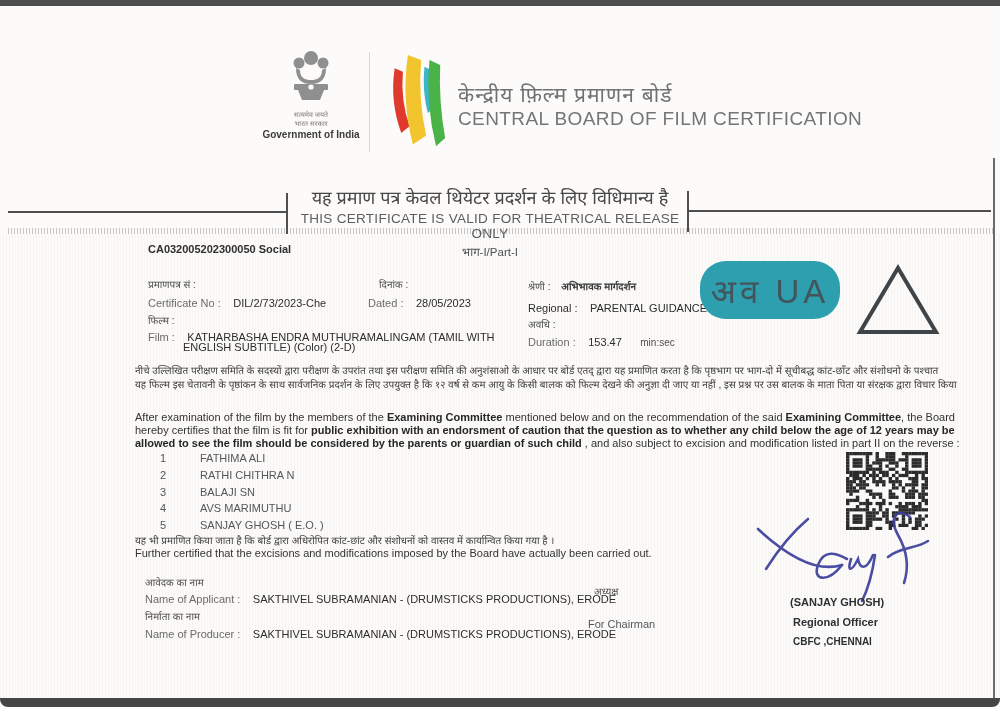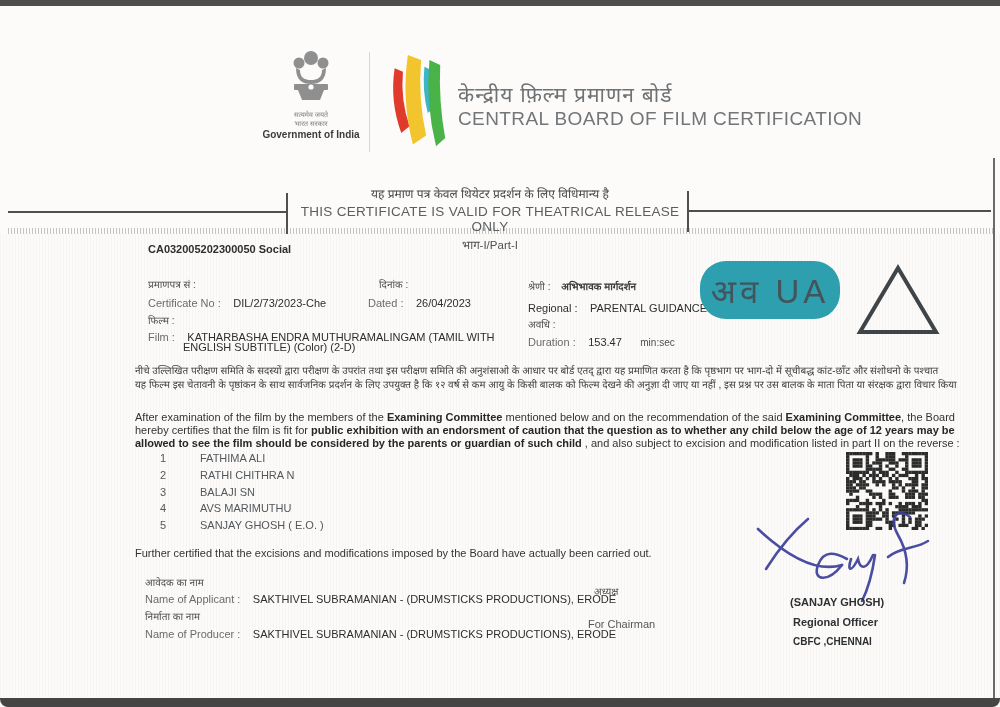--- a/index.html
+++ b/index.html
@@ -28,21 +28,21 @@
   .serial { left:818px; top:170px; width:130px; text-align:center;
             font-family:"DejaVu Serif","Liberation Serif",serif;
             font-size:22px; font-weight:700; color:#3f4347; letter-spacing:2px; }
 
   
   .rule-left  { left:8px;  top:211px; width:278px; height:2px; background:#4f4f4f; }
   .rule-right { left:689px; top:210px; width:302px; height:2px; background:#4f4f4f; }
   .bracket-left  { left:286px; top:193px; width:2px; height:41px; background:#4f4f4f; }
   .bracket-right { left:687px; top:191px; width:2px; height:41px; background:#4f4f4f; }
   .banner { left:294px; top:185px; width:392px; text-align:center; }
-  .banner-hi { font-size:12px; color:#474747; }
+  .banner-hi { font-size:18px; color:#474747; }
   .banner-en { font-size:13.5px; color:#5b5d5f; letter-spacing:0.3px; margin-top:2px; }
   .banner-part { font-size:11.5px; color:#4f5153; margin-top:3px; }
 
   .hatch-strip { left:8px; top:228px; width:985px; height:6px;
     background:repeating-linear-gradient(90deg, rgba(95,95,100,0.35) 0 1px, transparent 1px 3px); }
 
   .sheet-texture { left:0; top:234px; width:1000px; height:464px; pointer-events:none;
     background:repeating-linear-gradient(90deg, rgba(60,60,80,0.03) 0 1px, transparent 1px 3px); }
 
   
@@ -154,21 +154,21 @@
   <div class="abs file-no">CA032005202300050 Social</div>
 
   <div class="abs certno-hi lbl-hi">प्रमाणपत्र सं   :</div>
   <div class="abs date-hi lbl-hi">दिनांक :</div>
   <div class="abs certno-row">
     <span class="lbl-en">Certificate No :</span>
     <span class="val name-val">DIL/2/73/2023-Che</span>
   </div>
   <div class="abs date-row">
     <span class="lbl-en">Dated  :</span>
-    <span class="val name-val">26/04/2023</span>
+    <span class="val name-val">28/05/2023</span>
   </div>
 
   <div class="abs film-hi lbl-hi">फिल्म :</div>
   <div class="abs film-row">
     <span class="lbl-en">Film :</span>
     <span class="val name-val">KATHARBASHA ENDRA MUTHURAMALINGAM  (TAMIL WITH</span>
   </div>
   <div class="abs film-line2 val">ENGLISH SUBTITLE) (Color) (2-D)</div>
 
   <div class="abs cat-hi lbl-hi">
@@ -570,20 +570,21 @@
           <rect x="19.68" y="74.88" width="3.43" height="3.27"></rect>
           <rect x="29.52" y="74.88" width="3.43" height="3.27"></rect>
           <rect x="32.80" y="74.88" width="3.43" height="3.27"></rect>
           <rect x="42.64" y="74.88" width="3.43" height="3.27"></rect>
           <rect x="65.60" y="74.88" width="3.43" height="3.27"></rect>
           <rect x="68.88" y="74.88" width="3.43" height="3.27"></rect>
           <rect x="75.44" y="74.88" width="3.43" height="3.27"></rect>
         </g>
       </svg></div>
 
+  <div class="abs carried-hi">यह भी प्रमाणित किया जाता है कि बोर्ड द्वारा अधिरोपित कांट-छांट और संशोधनों को वास्तव में कार्यान्वित किया गया है ।</div>
   <div class="abs carried-en">Further certified that the excisions and modifications imposed by the Board have actually been carried out.</div>
 
   <div class="abs applicant-hi lbl-hi">आवेदक का नाम</div>
   <div class="abs applicant-row">
     <span class="lbl-en">Name of Applicant :</span>
     <span class="val name-val">SAKTHIVEL SUBRAMANIAN - (DRUMSTICKS PRODUCTIONS), ERODE</span>
   </div>
   <div class="abs chairman-hi">अध्यक्ष</div>
 
   <div class="abs producer-hi lbl-hi">निर्माता का नाम</div>

